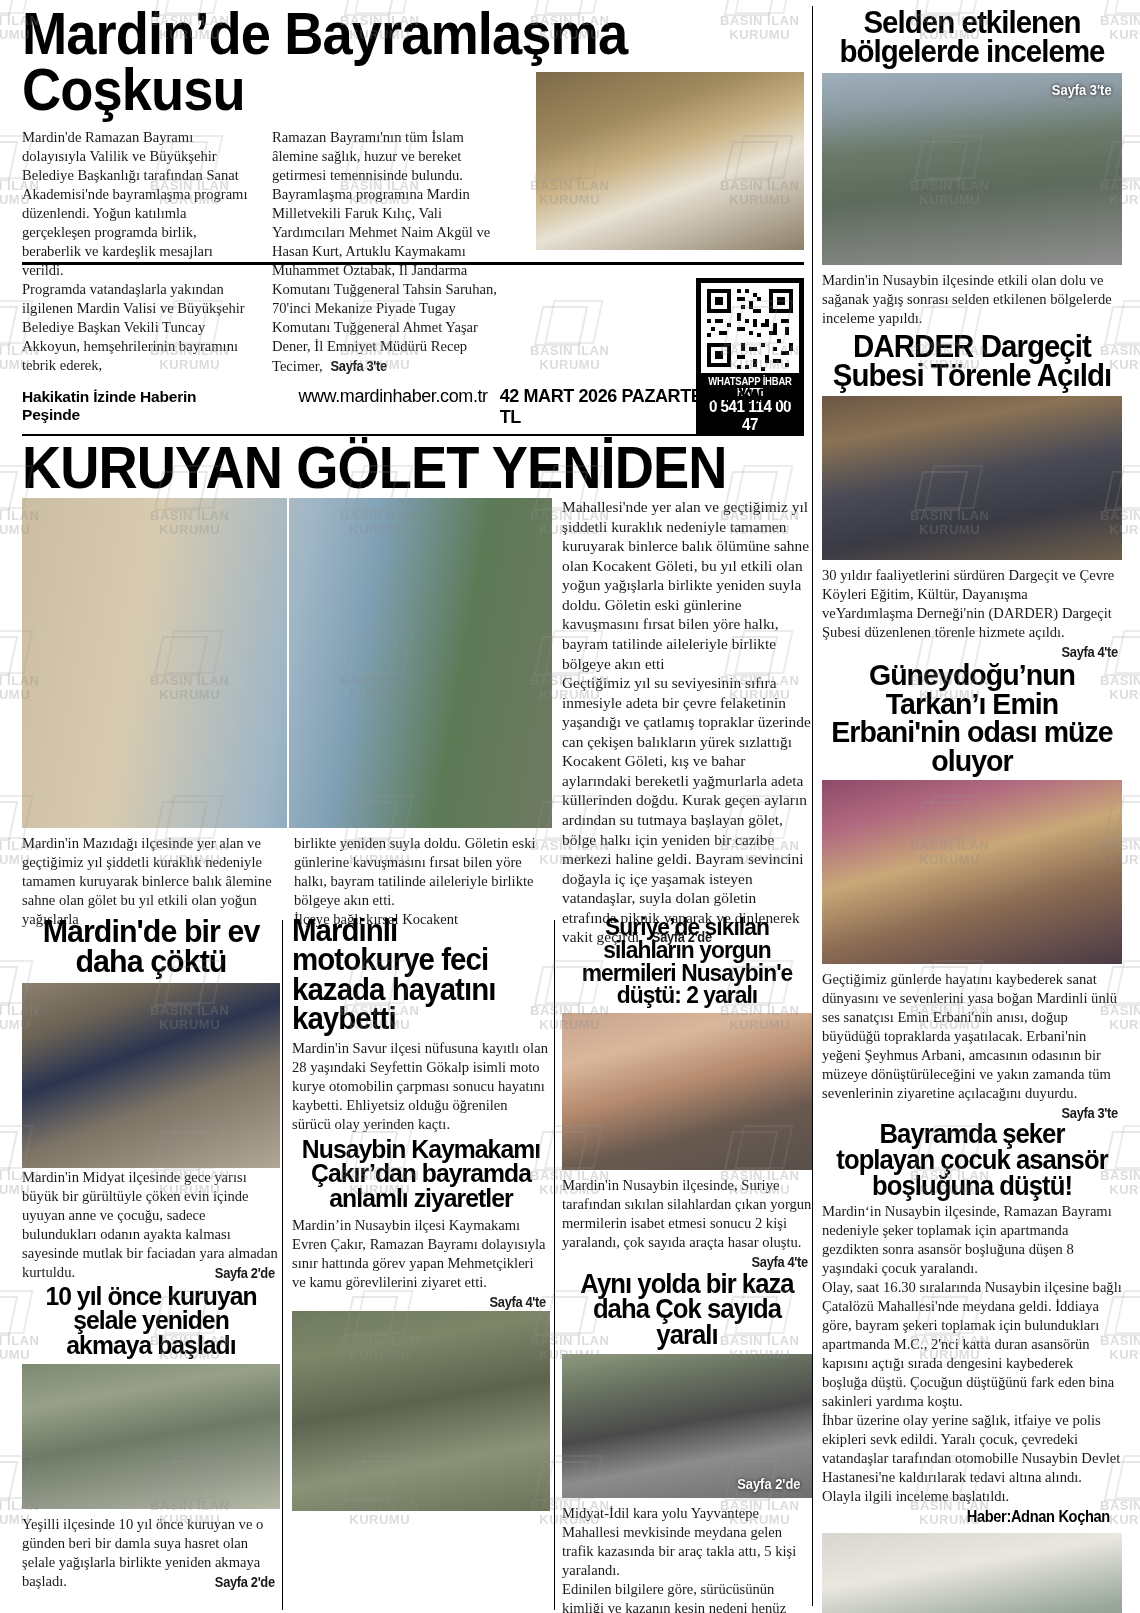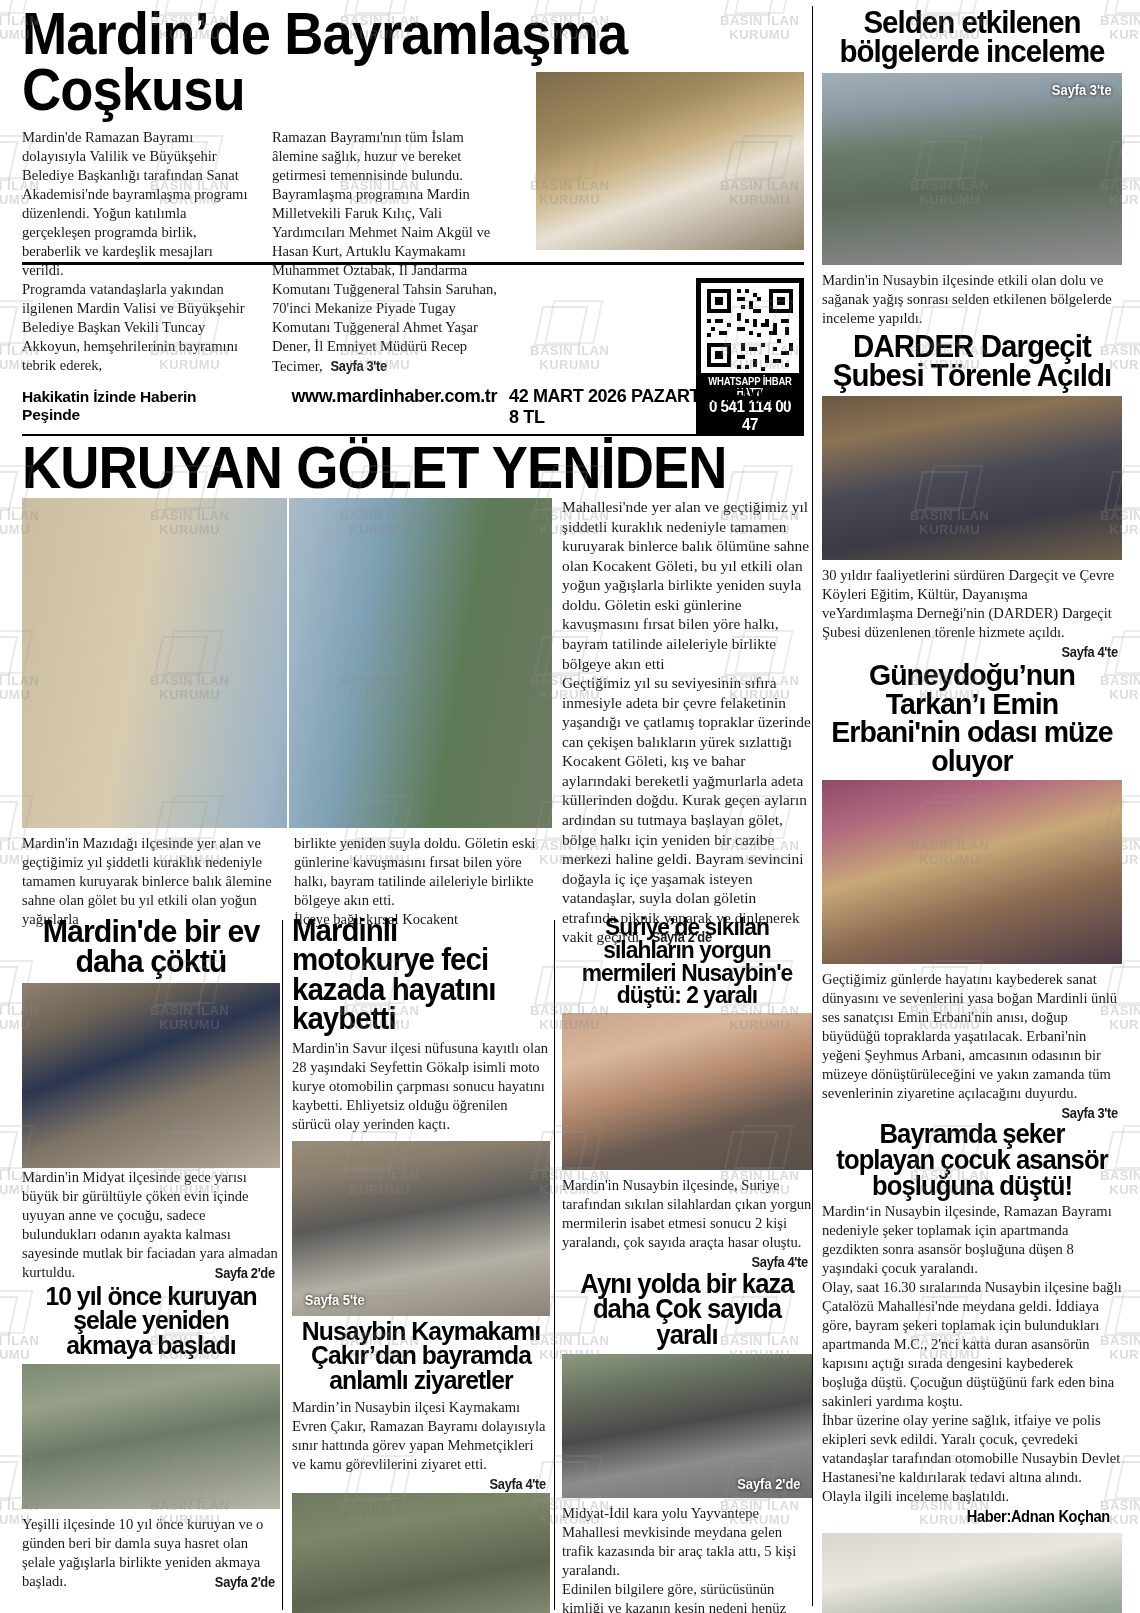--- a/index.html
+++ b/index.html
@@ -133,21 +133,21 @@
     position:absolute; right:0; top:8px;
     width:108px; background:#000; padding:5px 5px 3px 5px; text-align:center;
   }
   #qr-img{ width:98px; height:90px; background:#fff; position:relative; }
   #wa-label{ color:#fff; font-family:"Liberation Sans",sans-serif; font-weight:700;
     font-size:10px; letter-spacing:-0.2px; margin-top:3px; transform:scaleX(.95);}
   #wa-phone{ color:#fff; font-family:"Liberation Sans",sans-serif; font-weight:700;
     font-size:16px; letter-spacing:-0.5px; transform:scaleX(.95); line-height:1.1;}
   #slogan-row{ position:absolute; left:0; bottom:4px; width:782px; display:flex; align-items:baseline;}
   #slogan{ font-family:"Liberation Sans",sans-serif; font-weight:700; font-size:15.5px; letter-spacing:-0.2px;}
-  #dateline{ font-family:"Liberation Sans",sans-serif; font-weight:700; font-size:18px;
+  #dateline{ font-family:"Liberation Sans",sans-serif; font-weight:400; font-size:18px;
     letter-spacing:-0.4px; margin-left:52px;}
 
   
   #leadband{ position:absolute; left:22px; top:440px; width:790px;}
   #h-golet{ font-size:59px; }
   #lead-photo{ position:absolute; left:22px; top:498px; width:530px; height:330px;
     background:linear-gradient(100deg,#cbbda2 0%,#d8cbb0 24%,#9fb6c6 50%,#7fa0b4 62%,#5d7a56 80%,#6f7a62 100%); }
   #lead-photo .split{ position:absolute; left:50%; top:0; width:2px; height:100%; background:#fff; }
   #lead-text{ position:absolute; left:562px; top:497px; width:250px; }
   #lead-cols{ position:absolute; left:22px; top:834px; width:530px; display:flex; gap:14px;}
@@ -343,23 +343,20 @@
     <div class="photo" id="selale-photo"></div>
     <div class="body-txt" style="margin-top:6px;">
       <span>Yeşilli ilçesinde 10 yıl önce kuruyan ve o günden beri bir damla suya hasret olan şelale yağışlarla birlikte yeniden akmaya başladı.</span>
       <span class="page-ref" style="float:right;">Sayfa 2'de</span>
     </div>
   </div>
 
   <div id="colB">
     <h2 class="hl" id="h-moto">Mardinli motokurye feci kazada hayatını kaybetti</h2>
     <div class="body-txt" style="margin-top:5px;">Mardin'in Savur ilçesi nüfusuna kayıtlı olan 28 yaşındaki Seyfettin Gökalp isimli moto kurye otomobilin çarpması sonucu hayatını kaybetti. Ehliyetsiz olduğu öğrenilen sürücü olay yerinden kaçtı.</div>
-    <div class="photo" id="moto-photo">
-      <span class="ref-ov left" style="bottom:8px;">Sayfa 5'te</span>
-    </div>
     <h2 class="hl hl-c" id="h-kaymakam">Nusaybin Kaymakamı Çakır’dan bayramda anlamlı ziyaretler</h2>
     <div class="body-txt" style="margin-top:5px;">
       <span>Mardin’in Nusaybin ilçesi Kaymakamı Evren Çakır, Ramazan Bayramı dolayısıyla sınır hattında görev yapan Mehmetçikleri ve kamu görevlilerini ziyaret etti.</span>
       <span class="page-ref" style="float:right;">Sayfa 4'te</span>
     </div>
     <div class="photo" id="asker-photo" style="clear:both;"></div>
   </div>
 
   <div id="colC">
     <h2 class="hl hl-c" id="h-suriye">Suriye’de sıkılan silahların yorgun mermileri Nusaybin'e düştü: 2 yaralı</h2>

